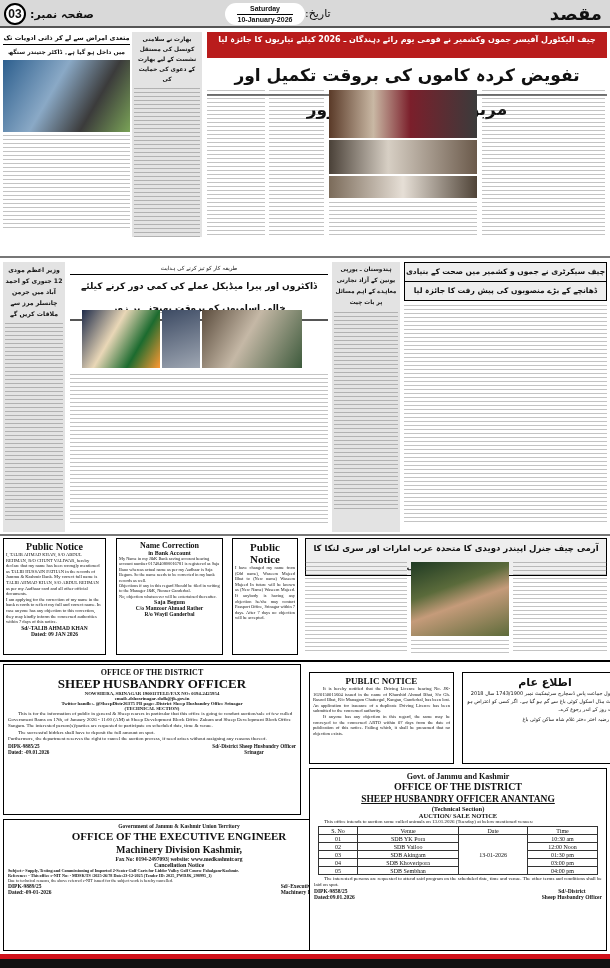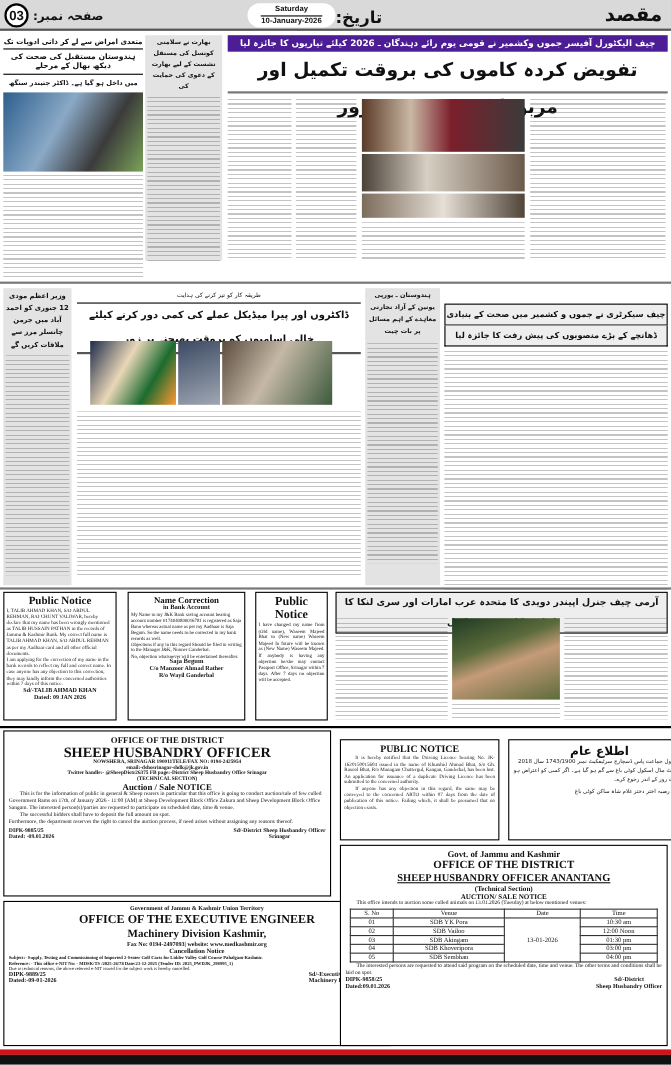--- a/index.html
+++ b/index.html
@@ -7,21 +7,21 @@
   .abs { position: absolute; }
   .urdu { direction: rtl; font-family: "DejaVu Sans", sans-serif; }
   .serif { font-family: "Liberation Serif", serif; }
   
   #masthead { left: 0; top: 0; width: 610px; height: 28px; background: #d9d9d9; border-bottom: 2px solid #555; }
   #page-num-box { left: 4px; top: 3px; height: 22px; display: flex; align-items: center; gap: 4px; }
   #page-num { width: 22px; height: 22px; border: 2px solid #000; border-radius: 50%; background: #fff; font: bold 12px "Liberation Sans", sans-serif; display: flex; align-items: center; justify-content: center; }
   #page-label { font-size: 11px; font-weight: bold; }
   #date-pill { left: 225px; top: 3px; width: 80px; height: 22px; background: #fff; border-radius: 11px; text-align: center; font: bold 7px "Liberation Sans", sans-serif; line-height: 10px; padding-top: 1px; }
   #date-pill .day { border-bottom: 1px solid #000; margin: 0 12px; }
-  #date-label { left: 305px; top: 7px; font-size: 15px; font-weight: bold; }
+  #date-label { left: 305px; top: 7px; font-size: 11px; font-weight: normal; }
   #logo { right: 8px; top: 3px; font-size: 18px; font-weight: bold; }
   .lines { background: repeating-linear-gradient(to bottom, #555 0, #555 1px, transparent 1px, transparent 4px); opacity: .35; }
   .photo { background: linear-gradient(135deg, #6f6a62, #b9aa98 45%, #3a3631); }
   .rule { background: #777; }
   .box { border: 1px solid #000; background: #fff; }
   .shaded { background: #e3e3e3; }
   .hd { font-weight: bold; text-align: center; }
   table { border-collapse: collapse; }
   td, th { border: 1px solid #333; font: 6px "Liberation Serif", serif; text-align: center; padding: 0 2px; height: 8px; font-weight: normal; }
 </style>
@@ -36,33 +36,32 @@
   <div id="date-pill" class="abs">
     <div class="day">Saturday</div>
     <div>10-January-2026</div>
   </div>
   <div id="date-label" class="abs urdu">تاریخ:</div>
   <div id="logo" class="abs urdu">مقصد</div>
 </div>
 
 <div class="abs" style="left:3px;top:32px;width:127px;height:205px;">
   <div class="urdu hd" style="font-size:6.5px;border-bottom:1px solid #000;padding:2px 0;">متعدی امراض سے لے کر ذاتی ادویات تک</div>
-  <div class="urdu hd" style="font-size:7px;padding:3px 0;border-bottom:1px solid #000;">ہندوستان مستقبل کی صحت کی دیکھ بھال کے مرحلے</div>
   <div class="urdu hd" style="font-size:6px;padding:3px 0;">میں داخل ہو گیا ہے۔ ڈاکٹر جتیندر سنگھ</div>
   <div class="photo" style="height:72px;margin-top:2px;background:linear-gradient(120deg,#2d5f8e,#8aa9c6 40%,#3b3b3b 70%,#7aa357);"></div>
   <div class="lines" style="height:94px;margin-top:3px;"></div>
 </div>
 
 <div class="abs shaded" style="left:132px;top:32px;width:70px;height:205px;padding:2px;">
   <div class="urdu hd" style="font-size:5.8px;line-height:10px;">بھارت نے سلامتی کونسل کی مستقل نشست کے لیے بھارت کے دعوی کی حمایت کی</div>
   <div class="lines" style="height:150px;margin-top:4px;"></div>
 </div>
 
 <div class="abs" style="left:207px;top:32px;width:400px;height:210px;">
-  <div class="urdu" style="background:#4c1d95;color:#fff;font-size:8px;height:15px;line-height:15px;text-align:center;font-weight:bold;">چیف الیکٹورل آفیسر جموں وکشمیر نے قومی یوم رائے دہندگان ـ 2026 کیلئے تیاریوں کا جائزہ لیا</div>
+  <div class="urdu" style="background:#b91c1c;color:#fff;font-size:8px;height:26px;line-height:15px;text-align:center;font-weight:bold;">چیف الیکٹورل آفیسر جموں وکشمیر نے قومی یوم رائے دہندگان ـ 2026 کیلئے تیاریوں کا جائزہ لیا</div>
   <div class="urdu hd" style="font-size:17px;line-height:34px;height:36px;">تفویض کردہ کاموں کی بروقت تکمیل اور مربوط کوششوں پر زور</div>
   <div class="rule" style="height:2px;"></div>
   <div class="lines" style="position:absolute;left:0;top:58px;width:58px;height:148px;"></div>
   <div class="lines" style="position:absolute;left:62px;top:58px;width:55px;height:148px;"></div>
   <div class="photo" style="position:absolute;left:122px;top:58px;width:148px;height:48px;background:linear-gradient(90deg,#5a3a28,#c9b8a4 30%,#7b1f2b 55%,#3b3b3b);"></div>
   <div class="photo" style="position:absolute;left:122px;top:108px;width:148px;height:34px;background:linear-gradient(90deg,#4a4138,#d7cfc4 40%,#6b5a4b);"></div>
   <div class="photo" style="position:absolute;left:122px;top:144px;width:148px;height:22px;background:linear-gradient(90deg,#7b6b5a,#e6dfd6 50%,#504438);"></div>
   <div class="lines" style="position:absolute;left:122px;top:170px;width:148px;height:36px;"></div>
   <div class="lines" style="position:absolute;left:275px;top:58px;width:123px;height:148px;"></div>
 </div>
@@ -81,21 +80,21 @@
   <div class="photo" style="position:absolute;left:92px;top:48px;width:38px;height:58px;background:linear-gradient(160deg,#3c4a63,#9fa7b3);"></div>
   <div class="photo" style="position:absolute;left:132px;top:48px;width:100px;height:58px;background:linear-gradient(120deg,#5b4c3d,#c5b8a6 45%,#3d5a3c);"></div>
   <div class="lines" style="position:absolute;left:0;top:112px;width:258px;height:150px;"></div>
 </div>
 
 <div class="abs shaded" style="left:332px;top:262px;width:68px;height:270px;padding:2px;">
   <div class="urdu hd" style="font-size:5.8px;line-height:11px;">ہندوستان ـ یورپی یونین کے آزاد تجارتی معاہدے کے اہم مسائل پر بات چیت</div>
   <div class="lines" style="height:200px;margin-top:4px;"></div>
 </div>
 
-<div class="abs" style="left:404px;top:262px;width:203px;height:270px;margin-top:14px;">
+<div class="abs" style="left:404px;top:262px;width:203px;height:270px;">
   <div class="urdu hd" style="font-size:7.5px;line-height:18px;border:1px solid #000;background:#eee;">چیف سیکرٹری نے جموں و کشمیر میں صحت کے بنیادی</div>
   <div class="urdu hd" style="font-size:7.5px;line-height:18px;border:1px solid #000;border-top:none;background:#eee;">ڈھانچے کے بڑے منصوبوں کی پیش رفت کا جائزہ لیا</div>
   <div class="lines" style="height:220px;margin-top:4px;"></div>
 </div>
 
 <div class="abs rule" style="left:0;top:534px;width:610px;height:2px;"></div>
 
 <div class="abs box serif" style="left:3px;top:538px;width:103px;height:117px;padding:2px;">
   <div class="hd" style="font-size:10px;">Public Notice</div>
   <div style="font-size:4.6px;line-height:5.6px;">I, TALIB AHMAD KHAN, S/O ABDUL REHMAN, R/O CHUNT VALIWAR, hereby declare that my name has been wrongly mentioned as TALIB HUSSAIN PATHAN in the records of Jammu &amp; Kashmir Bank. My correct full name is TALIB AHMAD KHAN, S/O ABDUL REHMAN as per my Aadhaar card and all other official documents.</div>
@@ -129,21 +128,20 @@
 
 <div class="abs" style="left:0;top:660px;width:610px;height:2px;background:#000;"></div>
 
 <div class="abs box serif" style="left:3px;top:664px;width:298px;height:151px;padding:3px 4px;">
   <div class="hd" style="font-size:8px;">OFFICE OF THE DISTRICT</div>
   <div class="hd" style="font-size:13px;line-height:14px;">SHEEP HUSBANDRY OFFICER</div>
   <div class="hd" style="font-size:4.8px;">NOWSHERA, SRINAGAR 190011TELE/FAX NO: 0194-2425954</div>
   <div class="hd" style="font-size:4.8px;">email:-dshosrinagar-shdk@jk.gov.in</div>
   <div class="hd" style="font-size:4.8px;">Twitter handle:- @SheepDistr26375 FB page:-District Sheep Husbandry Office Srinagar</div>
   <div class="hd" style="font-size:4.8px;">(TECHNICAL SECTION)</div>
-  <div class="hd" style="font-size:8px;">Auction / Sale NOTICE</div>
   <div style="font-size:5px;line-height:6.2px;text-indent:10px;">This is for the information of public in general &amp; Sheep rearers in particular that this office is going to conduct auction/sale of few culled Government Rams on 17th, of January 2026 - 11:00 (AM) at Sheep Development Block Office Zakura and Sheep Development Block Office Sangam. The interested person(s)/parties are requested to participate on scheduled date, time &amp; venue.</div>
   <div style="font-size:5px;line-height:6.2px;text-indent:10px;">The successful bidders shall have to deposit the full amount on spot.</div>
   <div style="font-size:5px;line-height:6.2px;">Furthermore, the department reserves the right to cancel the auction process, if need arises without assigning any reasons thereof.</div>
   <div style="display:flex;justify-content:space-between;font-size:5.2px;font-weight:bold;margin-top:1px;">
     <div>
       <div>DIPK-9885/25</div>
       <div>Dated: -09.01.2026</div>
     </div>
     <div style="text-align:center;">
       <div>Sd/-District Sheep Husbandry Officer</div>

